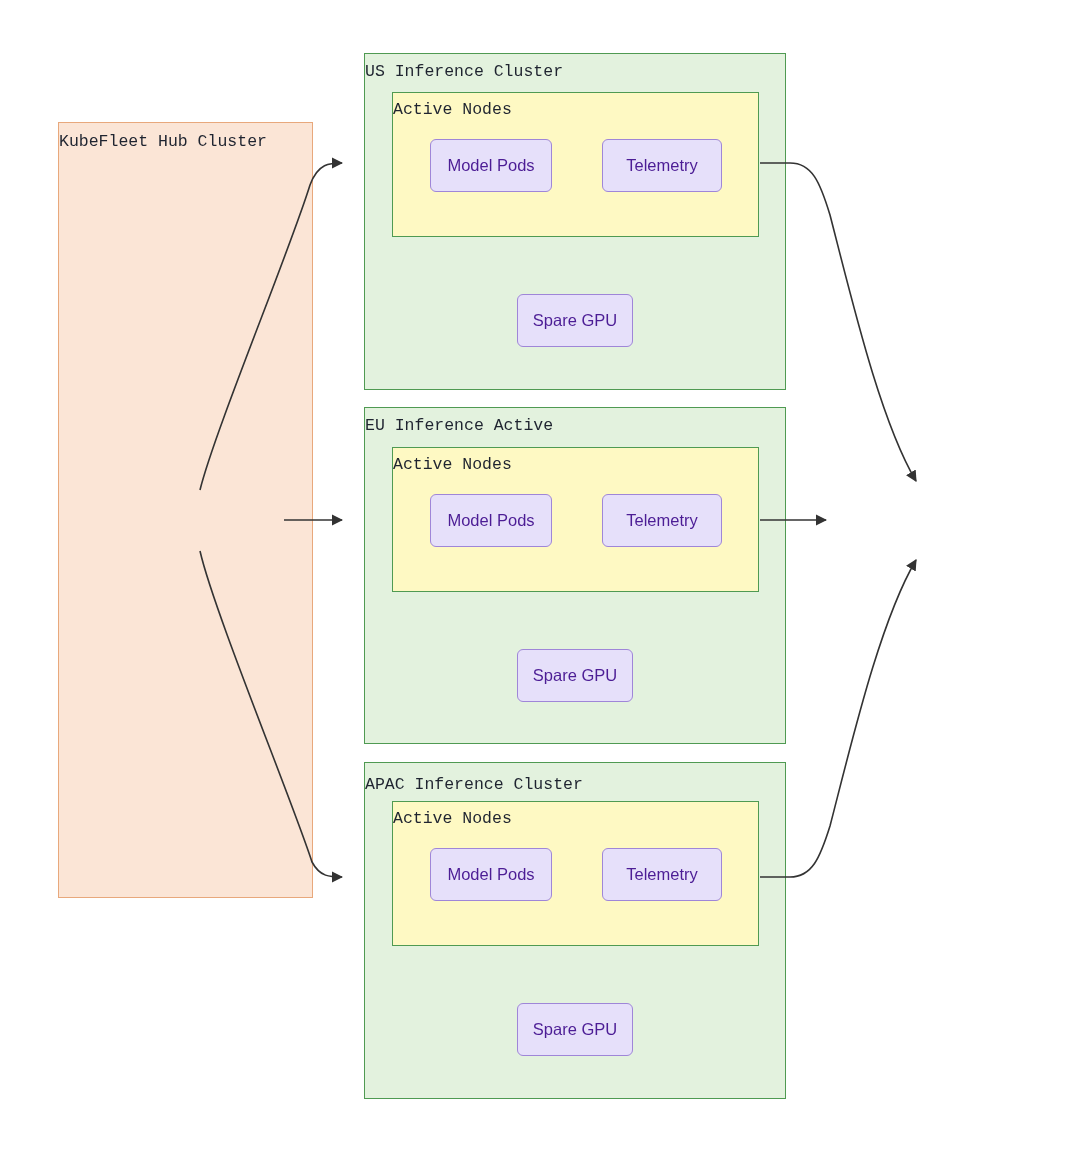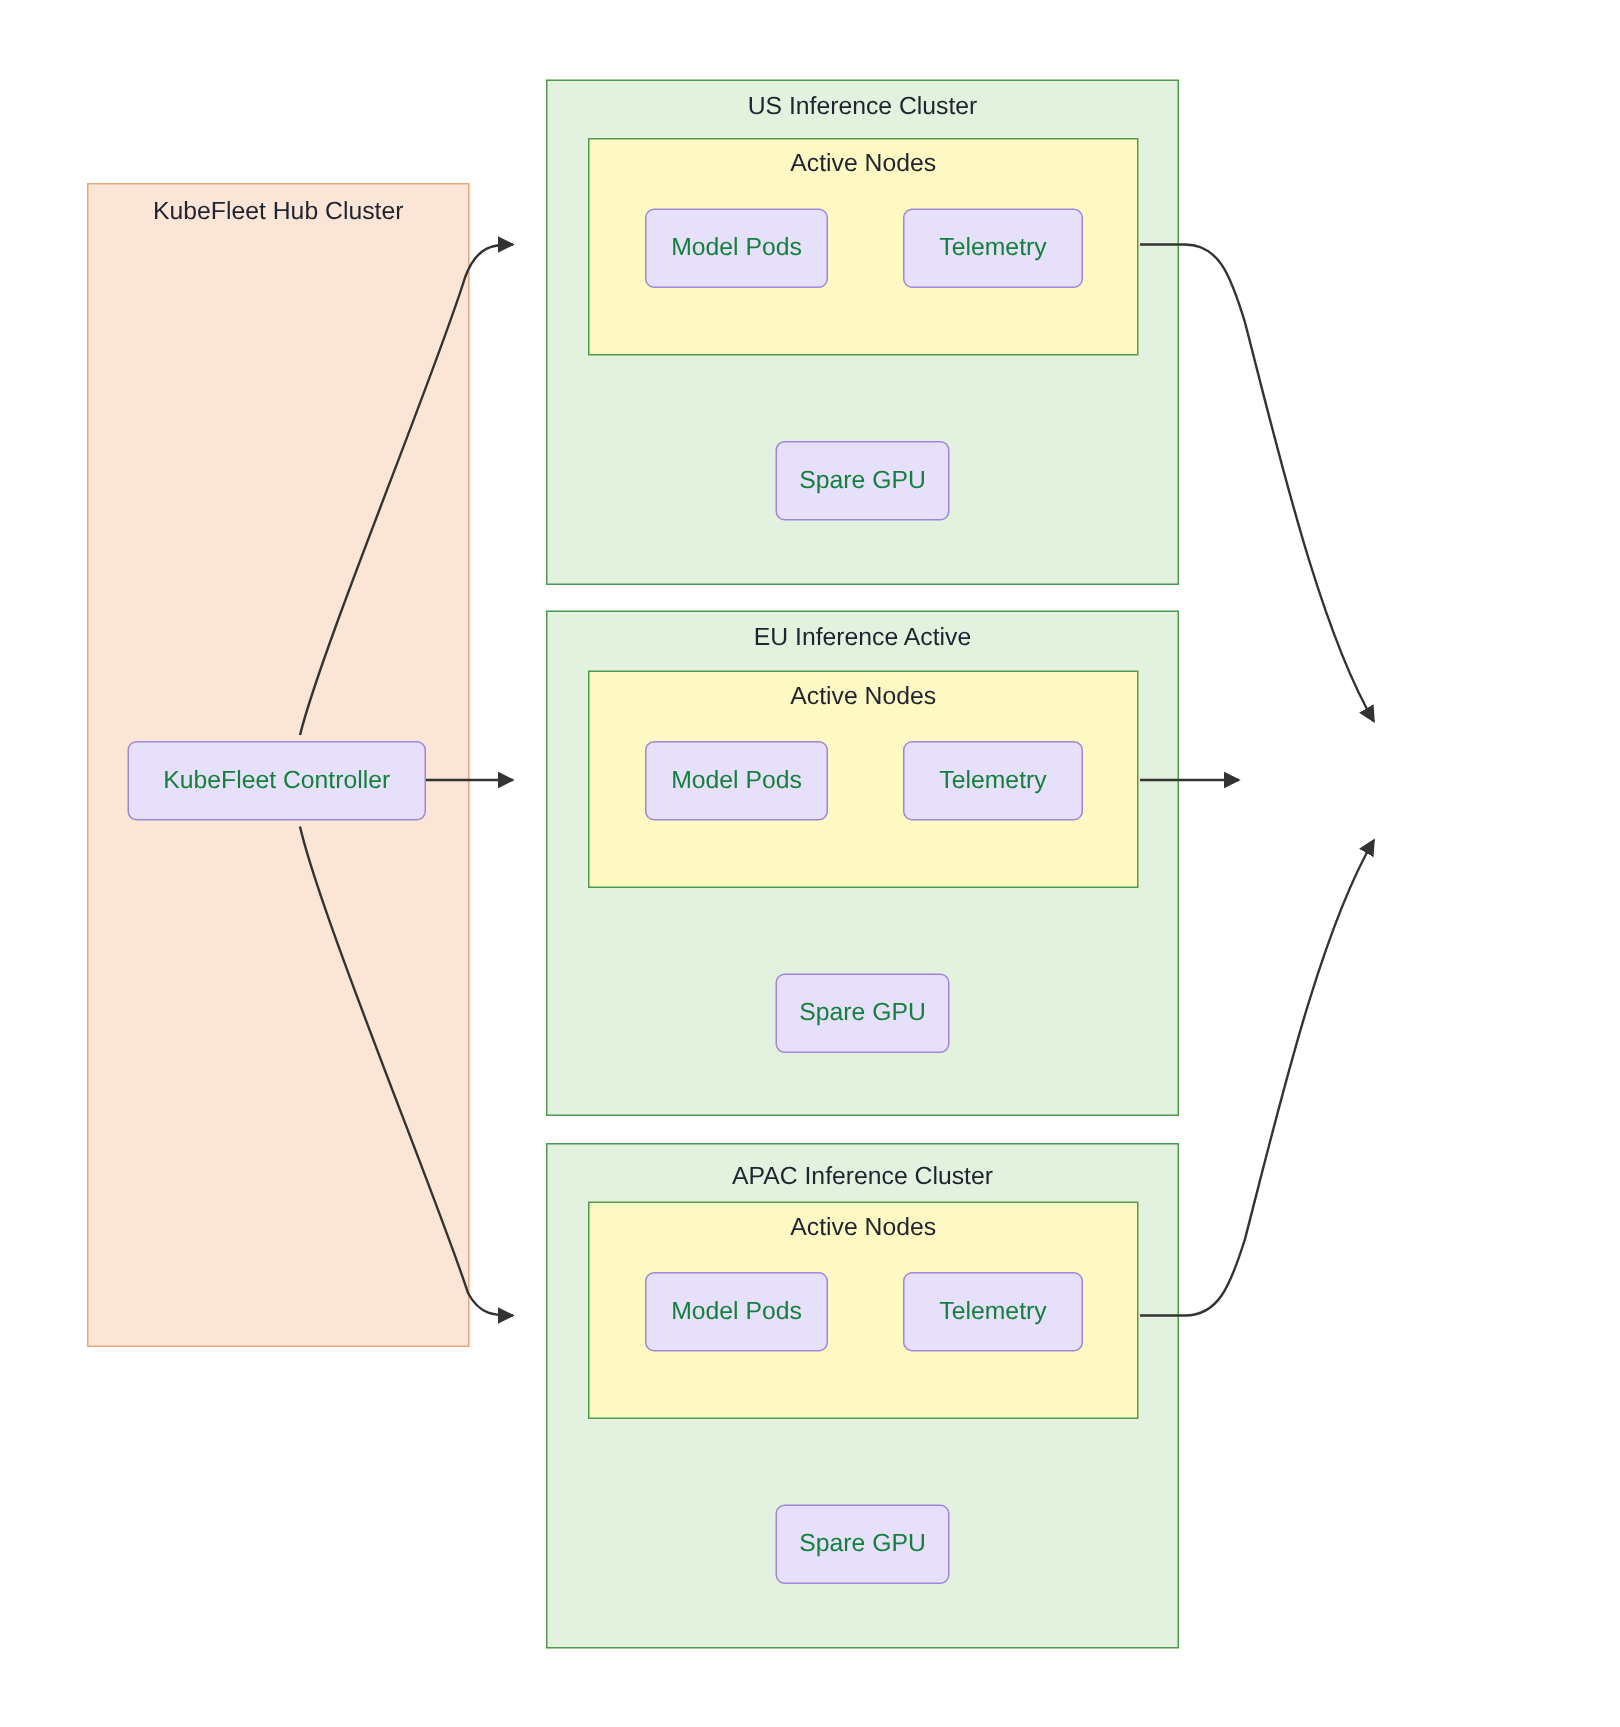--- a/index.html
+++ b/index.html
@@ -29,24 +29,24 @@
     position: absolute;
     box-sizing: border-box;
     border-width: 1px;
     border-style: solid;
     border-radius: 0px;
   }
   .cluster-label {
     position: absolute;
     left: 0;
     right: 0;
-    text-align: center;
     font-size: 16.5px;
     color: #1f2430;
     white-space: nowrap;
+    font-family: Liberation Mono, monospace;
   }
   .hub-cluster {
     background: #fbe5d6;
     border-color: #e8a87c;
   }
   .region-cluster {
     background: #e3f2de;
     border-color: #4f9a52;
   }
   .inner-cluster {
@@ -56,44 +56,41 @@
   .node {
     position: absolute;
     box-sizing: border-box;
     display: flex;
     align-items: center;
     justify-content: center;
     border-width: 1px;
     border-style: solid;
     border-radius: 6px;
     font-size: 16.5px;
-    color: #15803d;
+    color: #4c1d95;
     white-space: nowrap;
   }
   .node-purple {
     background: #e6e0fa;
     border-color: #9f86d8;
   }
   .node-blue {
     background: #cfe4f7;
     border-color: #5b93c9;
   }
 </style>
 </head>
 <body>
 
 <div id="canvas">
 
   <div class="cluster hub-cluster" style="left:58px; top:122px; width:255px; height:776px;">
     <div class="cluster-label" style="top:9px;">KubeFleet Hub Cluster</div>
   </div>
 
-  <div class="node node-purple" style="left:85px; top:494px; width:199px; height:53px;">
-    <span>KubeFleet Controller</span>
-  </div>
 
   <div class="cluster region-cluster" style="left:364px; top:53px; width:422px; height:337px;">
     <div class="cluster-label" style="top:8px;">US Inference Cluster</div>
   </div>
 
   <div class="cluster inner-cluster" style="left:392px; top:92px; width:367px; height:145px;">
     <div class="cluster-label" style="top:7px;">Active Nodes</div>
   </div>
 
   <div class="node node-purple" style="left:430px; top:139px; width:122px; height:53px;">

